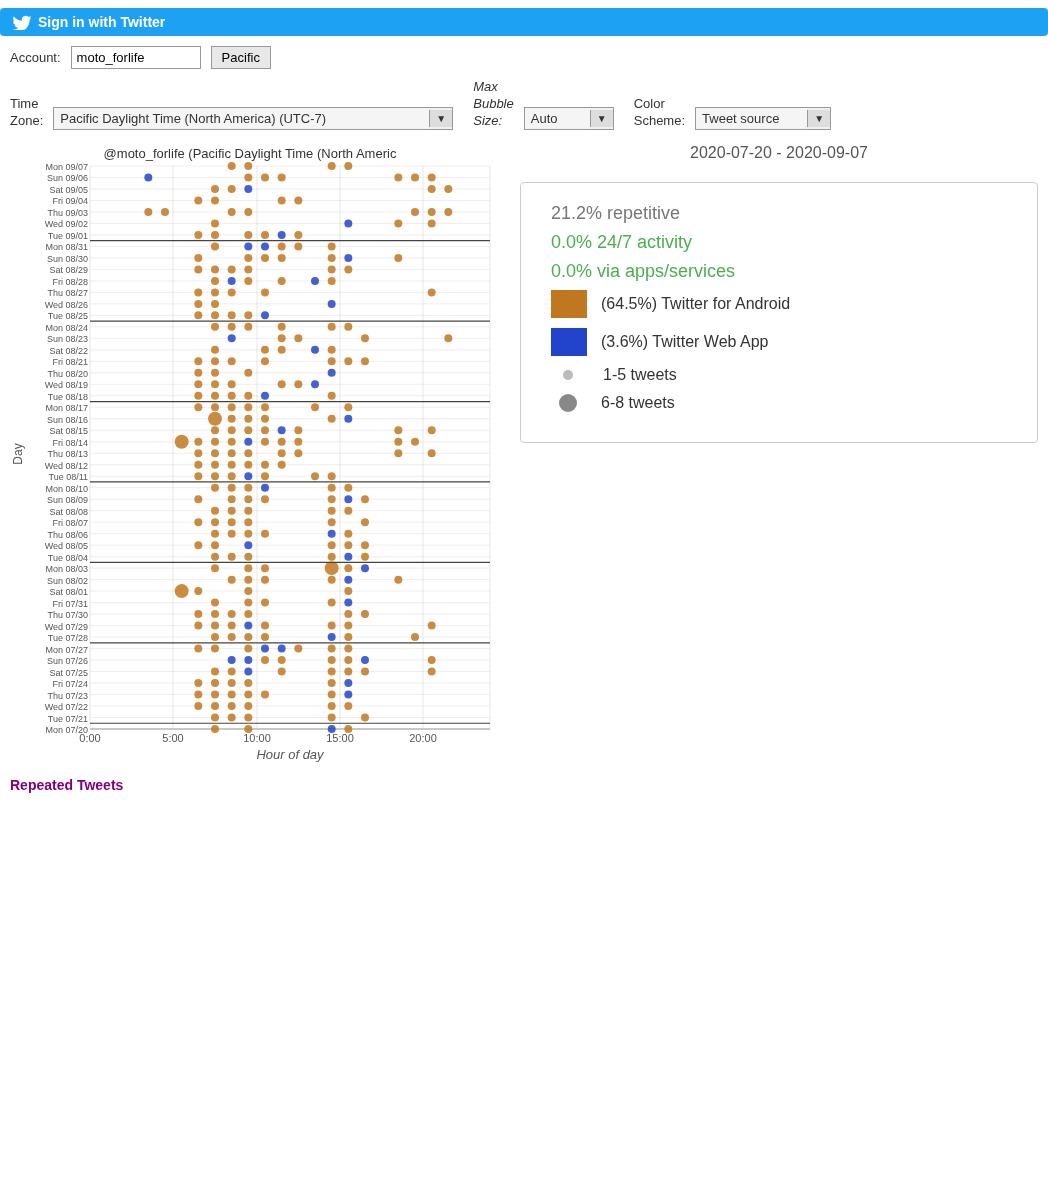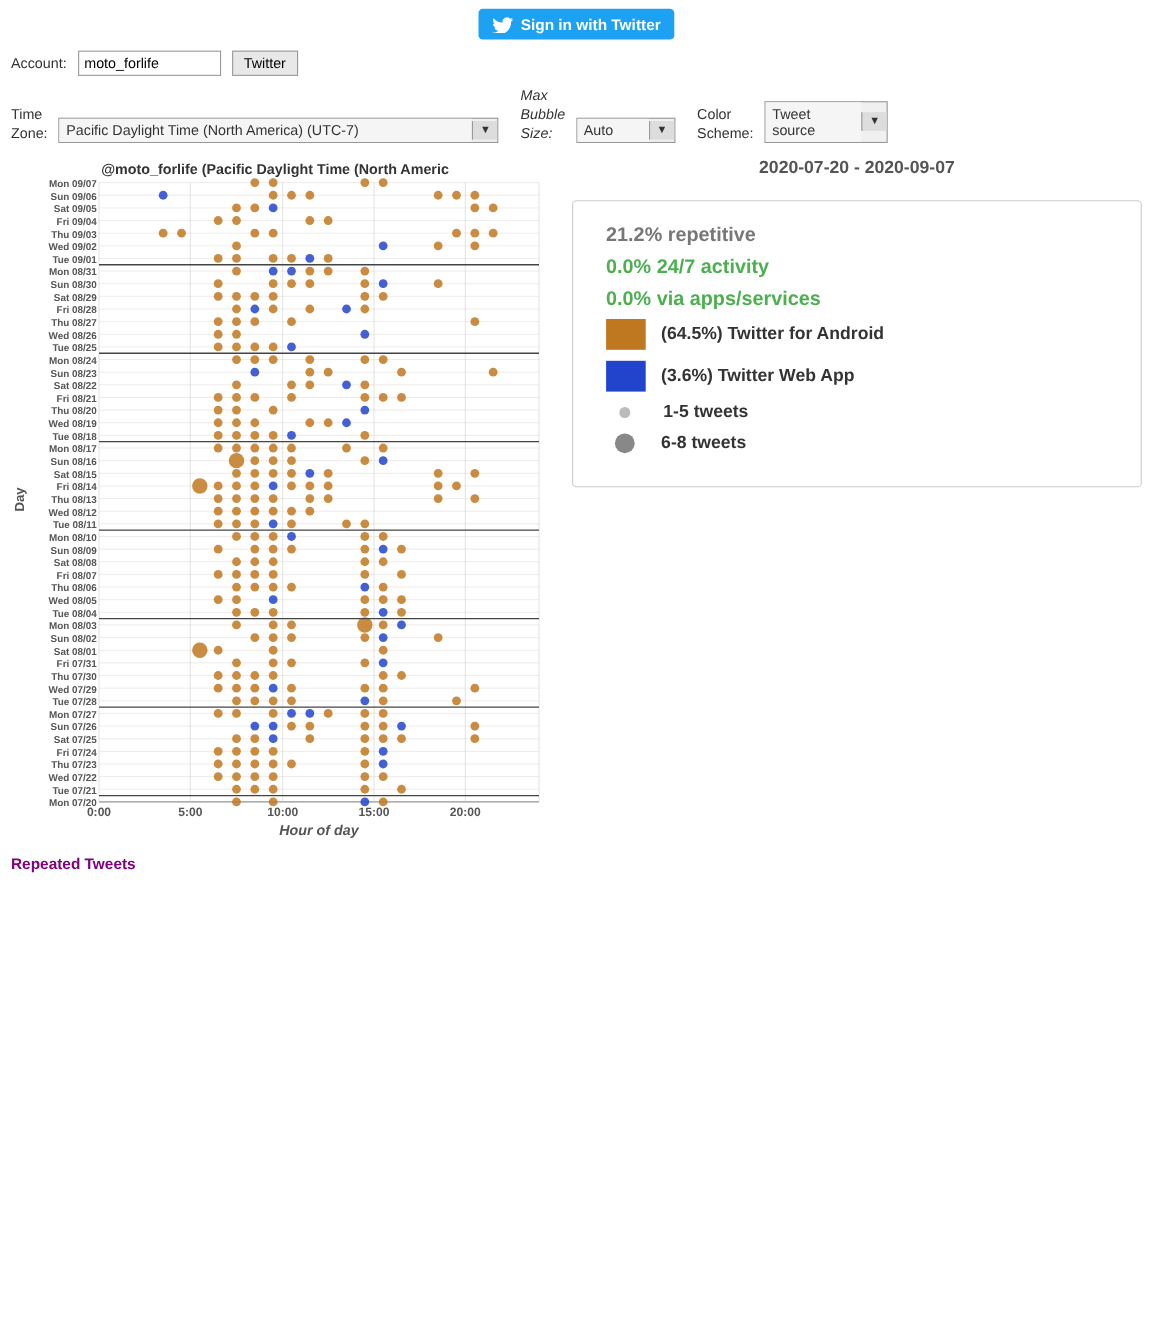--- a/index.html
+++ b/index.html
@@ -1,36 +1,36 @@
 <!DOCTYPE html>
 <html><head>
   <meta charset="utf-8">
   <style>
     * { box-sizing: border-box; margin: 0; padding: 0; }
     body { font-family: Arial, sans-serif; font-size: 13px; background: #fff; color: #333; width: 1048px; }
 
     
-    .header { display: flex; flex-direction: column; align-items: center; padding: 8px 0 4px; }
+    .header { display: flex; flex-direction: column; padding: 8px 0 4px; }
     .twitter-btn { display: flex; align-items: center; background: #1da1f2; color: #fff; border: none; border-radius: 4px; padding: 6px 12px; font-size: 14px; font-weight: bold; cursor: pointer; }
     .twitter-bird { width: 20px; height: 16px; margin-right: 6px; fill: #fff; }
     .optional-text { font-size: 20px; color: #555; margin-top: 4px; }
 
     
     .controls { display: flex; align-items: center; padding: 6px 10px 6px 10px; gap: 10px; }
     .account-input { border: 1px solid #999; padding: 3px 5px; font-size: 13px; width: 130px; }
     .submit-btn { border: 1px solid #999; background: #e8e8e8; padding: 3px 10px; font-size: 13px; cursor: pointer; }
 
     
     .tz-row { display: flex; align-items: flex-end; padding: 4px 10px; gap: 10px; }
     .dropdown { display: flex; align-items: center; border: 1px solid #999; background: #f0f0f0; }
     .dropdown-text { padding: 3px 6px; font-size: 13px; flex: 1; background: #f5f5f5; }
     .dropdown-btn { border-left: 1px solid #999; background: #ddd; padding: 3px 6px; font-size: 10px; cursor: pointer; }
 
     
-    .chart-container { display: flex; padding: 10px 10px 0 10px; font-weight: bold; }
+    .chart-container { display: flex; padding: 10px 10px 0 10px; }
     .chart-left { flex: 0 0 490px; position: relative; }
     .chart-right { flex: 1; padding-left: 20px; }
 
     
     .legend-box { border: 1px solid #ccc; border-radius: 4px; padding: 20px 20px 20px 30px; margin-top: 20px; }
     .stat-line { font-size: 18px; margin-bottom: 8px; }
     .stat-gray { color: #777; }
     .stat-green { color: #4caf50; }
     .legend-item { display: flex; align-items: center; margin-bottom: 10px; }
     .legend-swatch { width: 36px; height: 28px; margin-right: 14px; flex-shrink: 0; }
@@ -53,21 +53,21 @@
     <svg class="twitter-bird" viewBox="0 0 24 20">
       <path d="M23.954 4.569a10 10 0 01-2.825.775 4.958 4.958 0 002.163-2.723 9.99 9.99 0 01-3.127 1.195 4.92 4.92 0 00-8.384 4.482C7.691 8.094 4.066 6.13 1.64 3.161a4.822 4.822 0 00-.666 2.475c0 1.71.87 3.213 2.188 4.096a4.904 4.904 0 01-2.228-.616v.061a4.923 4.923 0 003.946 4.827 4.996 4.996 0 01-2.212.085 4.937 4.937 0 004.604 3.417 9.868 9.868 0 01-6.102 2.105c-.39 0-.779-.023-1.17-.067a13.995 13.995 0 007.557 2.209c9.054 0 13.999-7.496 13.999-13.986 0-.209 0-.42-.015-.63a9.936 9.936 0 002.46-2.548l-.047-.02z"></path>
     </svg>
     <span>Sign in with Twitter</span>
   </button>
 </div>
 
 <div class="controls">
   <span>Account:</span>
   <input class="account-input" type="text" value="moto_forlife" style="">
-  <button class="submit-btn">Twitter</button>
+  <button class="submit-btn">Pacific</button>
 </div>
 
 <div class="tz-row">
   <div style="font-size:13px; line-height:1.3;">
     <span>Time</span><br>
     <span>Zone:</span>
   </div>
   <div class="dropdown" style="width:400px;">
     <span class="dropdown-text">Pacific Daylight Time (North America) (UTC-7)</span>
     <span class="dropdown-btn">▼</span>
@@ -80,21 +80,21 @@
   </div>
   <div class="dropdown" style="width:90px;">
     <span class="dropdown-text">Auto</span>
     <span class="dropdown-btn">▼</span>
   </div>
 
   <div style="font-size:13px; line-height:1.3; margin-left:10px;">
     <span>Color</span><br>
     <span>Scheme:</span>
   </div>
-  <div class="dropdown" style="width:112px;">
+  <div class="dropdown" style="width:136px;">
     <span class="dropdown-text">Tweet source</span>
     <span class="dropdown-btn">▼</span>
   </div>
 </div>
 
 <div class="chart-container">
   <div class="chart-left">
     <svg viewBox="0 0 490 620" width="490" height="620">
 
       <text x="240" y="14" text-anchor="middle" font-size="13" fill="#333">@moto_forlife (Pacific Daylight Time (North Americ</text>

